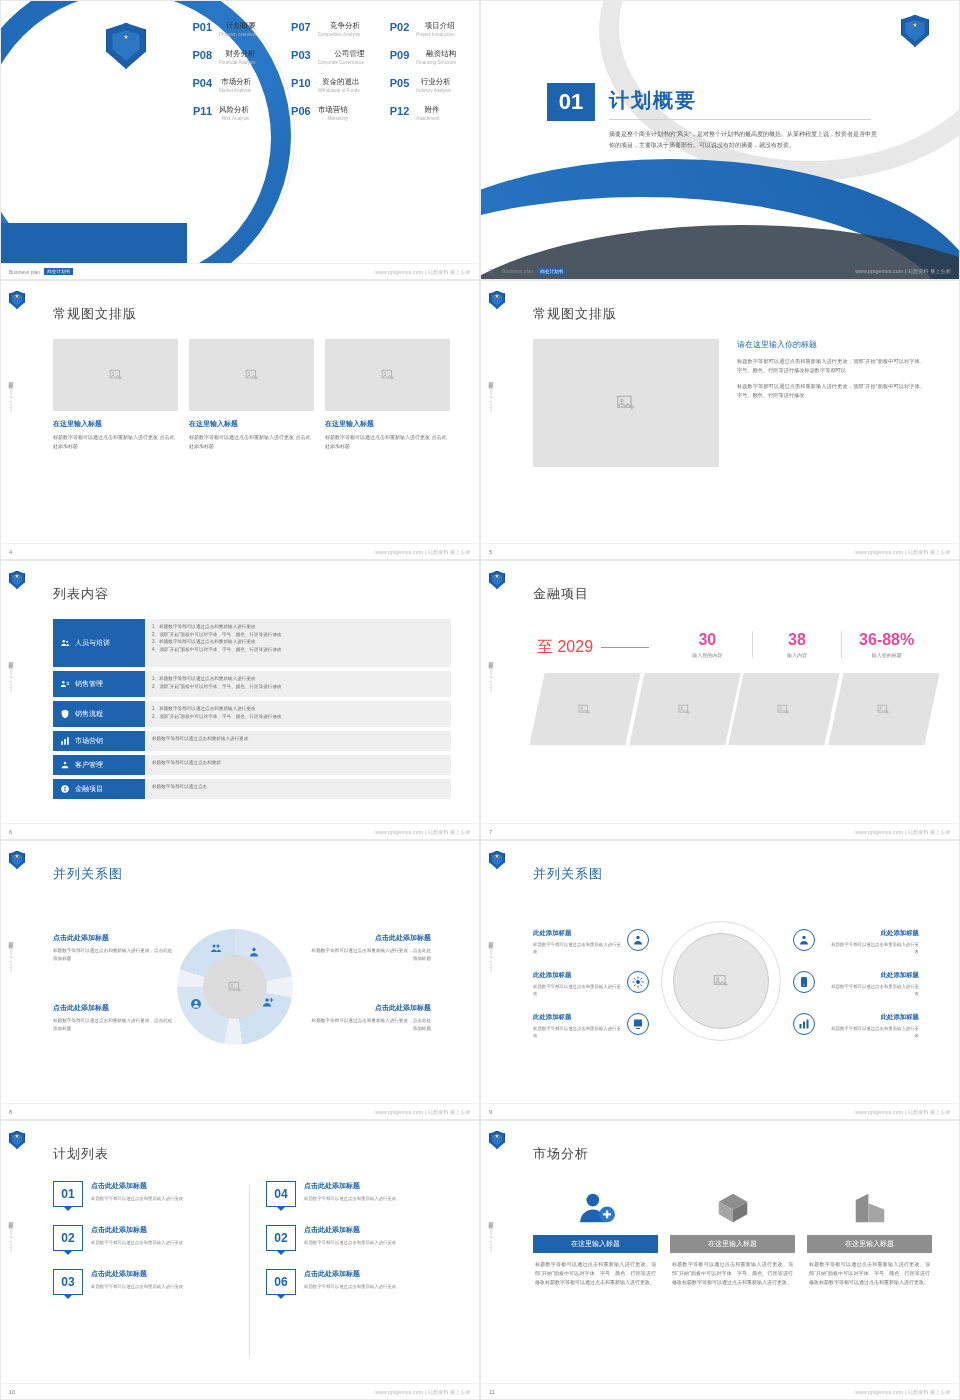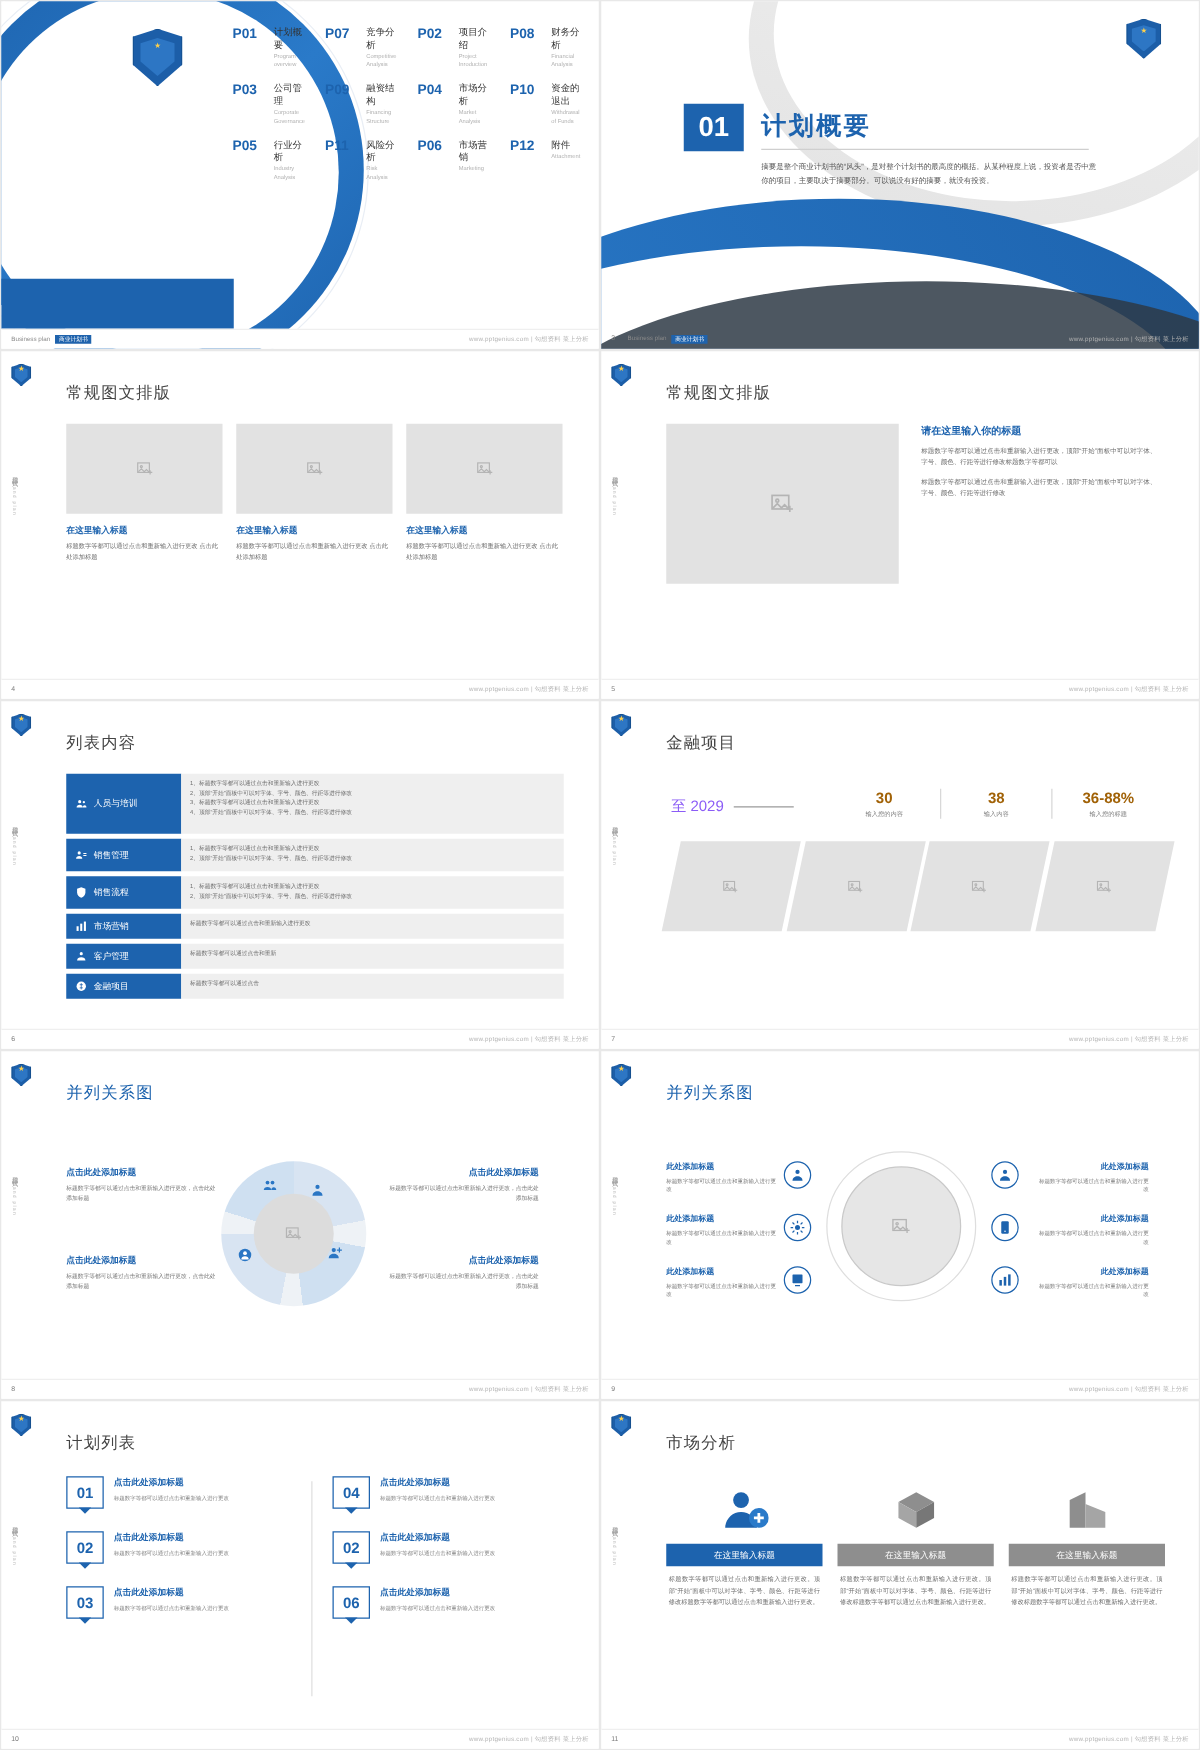--- a/index.html
+++ b/index.html
@@ -107,23 +107,24 @@
   }
   .contents-sub {
     position: absolute; left: 44px; top: 150px;
     writing-mode: vertical-rl;
     color: #fff; font-size: 11px; letter-spacing: 2px;
   }
   .toc {
     position: absolute; left: 185px; top: 20px;
     width: 282px;
     display: grid;
-    grid-template-columns: 1fr 1fr 1fr 1fr;
+    grid-template-columns: 1fr 1fr 1fr;
     column-gap: 14px;
     row-gap: 11px;
+    text-align: right;
   }
   .toc-item { display: flex; gap: 7px; align-items: flex-start; }
   .toc-num { color: #1d63ae; font-weight: bold; font-size: 11px; line-height: 12px; min-width: 26px;}
   .toc-txt .cn { font-size: 7.5px; color: #333; line-height: 10px; }
   .toc-txt .en { font-size: 4.6px; color: #b1b1b1; line-height: 7px; }
   .s3-num {
     position:absolute; left:66px; top:82px;
     width:48px; height:38px; background:#1d63ae; color:#fff;
     font-size:22px; font-weight:bold; display:flex; align-items:center; justify-content:center;
   }
@@ -152,41 +153,41 @@
   
   .s4-cols { position:absolute; left:52px; top:58px; width:398px; display:flex; gap:11px; }
   .s4-col { width:125px; }
   .s4-col .ph { height:72px; }
   .s4-col .t { color:#1d63ae; font-size:7px; font-weight:bold; margin-top:8px;}
   .s4-col .d { font-size:5px; line-height:8.5px; color:#6d6d6d; margin-top:4px;}
 
   
   .s5-ph { position:absolute; left:52px; top:58px; width:186px; height:128px; }
   .s5-txt { position:absolute; left:256px; top:58px; width:188px; }
-  .s5-txt .t { color:#1d63ae; font-size:8px; font-weight:bold; }
+  .s5-txt .t { color:#1d63ae; font-size:8px; font-weight:normal; }
   .s5-txt p { font-size:5.2px; line-height:9px; color:#6d6d6d; margin-top:7px; text-align:justify;}
 
   
   .s6-rows { position:absolute; left:52px; top:58px; width:398px; }
   .s6-row { display:flex; margin-bottom:4px; }
   .s6-tab {
     width:92px; background:#1d63ae; color:#fff; display:flex; align-items:center; gap:5px;
     padding:4px 6px; font-size:7px;
   }
   .s6-tab .ic { width:11px; height:11px; display:flex; align-items:center; justify-content:center; }
   .s6-tab .ic svg { width:10px; height:10px; fill:#fff; }
   .s6-body { flex:1; background:#efefef; padding:4px 7px; font-size:4.6px; color:#6d6d6d; line-height:7.5px;}
 
   
-  .s7-year { position:absolute; left:56px; top:76px; font-size:12px; color:#8b5cf6; }
+  .s7-year { position:absolute; left:56px; top:76px; font-size:16px; color:#ef4444; }
   .s7-year .ln { display:inline-block; width:48px; height:1px; background:#9a9a9a; vertical-align:middle; margin-left:8px;}
   .s7-stats { position:absolute; left:182px; top:70px; width:268px; display:flex; }
   .s7-stat { flex:1; text-align:center; border-left:1px solid #d8d8d8; }
   .s7-stat:first-child { border-left:none; }
-  .s7-stat .n { color:#a16207; font-size:12px; font-weight:bold;text-align:center; }
+  .s7-stat .n { color:#ec4899; font-size:16px; font-weight:bold;text-align:center; }
   .s7-stat .l { font-size:5px; color:#7d7d7d; margin-top:3px;}
   .s7-imgs { position:absolute; left:56px; top:112px; width:394px; height:72px; display:flex; gap:4px;}
   .s7-imgs .sk { flex:1; background:#e2e2e2; transform:skewX(-12deg); display:flex; align-items:center; justify-content:center; color:#b4b4b4;}
   .s7-imgs .sk svg { width:13px; height:13px; transform:skewX(12deg); }
 
   
   .s8-donut { position:absolute; left:176px; top:88px; width:116px; height:116px; }
   .ring {
     position:absolute; inset:0; border-radius:50%;
     background: conic-gradient(#d8e4f2 0 22%, #eef2f6 22% 28%, #cfe0f1 28% 48%, #eef2f6 48% 53%, #d8e4f2 53% 75%, #eef2f6 75% 80%, #cfe0f1 80% 100%);

